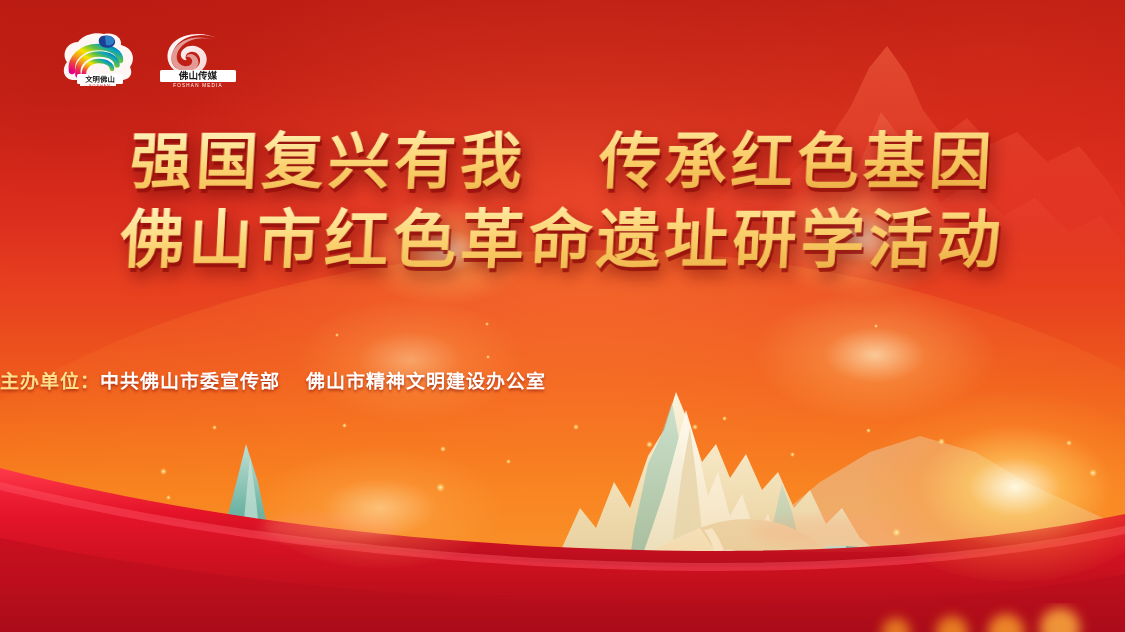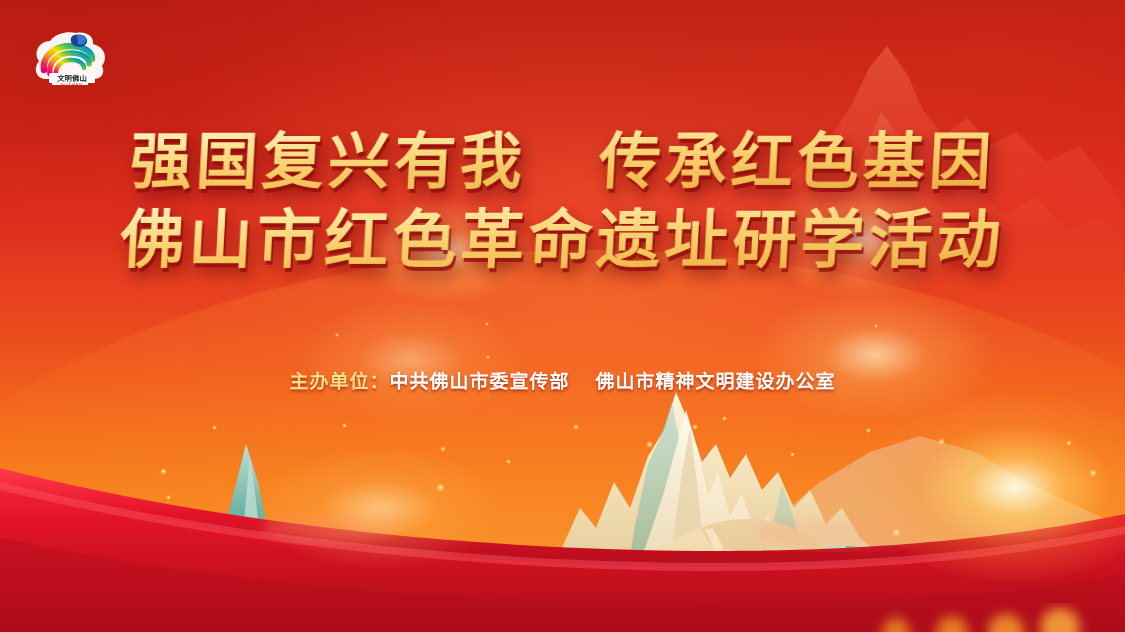--- a/index.html
+++ b/index.html
@@ -41,21 +41,21 @@
     position:absolute;left:-260px;top:250px;width:1700px;height:900px;
     border-radius:50% 50% 0 0 / 60% 60% 0 0;
     background:radial-gradient(ellipse at 50% 0%, rgba(255,140,50,.38) 0%, rgba(255,140,50,.12) 45%, rgba(255,140,50,0) 70%);
     pointer-events:none;
   }
 
   
   .ghost-mtn{position:absolute;right:0;top:40px;width:470px;height:250px;opacity:.55;pointer-events:none;}
 
   
-  .logos{position:absolute;left:32px;top:30px;display:flex;align-items:center;gap:18px;}
+  .logos{position:absolute;left:60px;top:30px;display:flex;align-items:center;gap:18px;}
   .logo-wenming{width:78px;height:58px;position:relative;}
   .logo-media{width:84px;height:60px;position:relative;}
 
   
   .campaign-tag{
     position:absolute;right:40px;top:43px;
     font-size:17px;font-weight:bold;letter-spacing:1.6px;
     color:#ffd86b;
     text-shadow:0 1px 2px rgba(120,0,0,.65);
     white-space:nowrap;
@@ -84,21 +84,21 @@
     background:radial-gradient(ellipse at 50% 50%,rgba(255,248,205,.85) 0%,rgba(255,205,110,.35) 28%,rgba(255,170,70,0) 70%);}
   .flare-b{left:760px;top:178px;width:200px;height:120px;
     background:radial-gradient(ellipse at 50% 50%,rgba(255,250,215,.80) 0%,rgba(255,210,120,.32) 30%,rgba(255,170,70,0) 72%);}
   .flare-c{left:755px;top:290px;width:240px;height:130px;
     background:radial-gradient(ellipse at 50% 50%,rgba(255,245,200,.70) 0%,rgba(255,200,110,.28) 30%,rgba(255,160,60,0) 72%);}
   .flare-d{left:300px;top:300px;width:220px;height:120px;
     background:radial-gradient(ellipse at 50% 50%,rgba(255,240,190,.45) 0%,rgba(255,190,100,.18) 34%,rgba(255,160,60,0) 74%);}
 
   
   .organiser{
-    position:absolute;left:0;right:0;top:366px;text-align:center;
+    position:absolute;left:0;right:0;top:366px;text-align:left;
     font-size:19px;font-weight:bold;letter-spacing:1px;white-space:nowrap;
     text-shadow:0 2px 3px rgba(130,12,8,.6);
   }
   .organiser .lbl{color:#ffe08a;}
   .organiser .val{color:#ffffff;}
   .organiser .sp{display:inline-block;width:26px;}
 
   
   .landscape{position:absolute;left:0;right:0;bottom:0;height:300px;pointer-events:none;}
 
@@ -165,20 +165,41 @@
 
         <path d="M42,5 C50,3 56,7 55,12 C54,16 48,18 43,16 C38,14 37,7 42,5 Z" fill="#1b3f93"></path>
         <path d="M45,5 C51,4 55,7 54,11 C53,14 49,15 46,14 Z" fill="#2f7dc4"></path>
 
         <rect x="17" y="43" width="46" height="10" rx="1.5" fill="#ffffff"></rect>
         <text x="40" y="50.6" font-family="'Liberation Sans',sans-serif" font-size="7.4" font-weight="bold" fill="#1a1a1a" text-anchor="middle">文明佛山</text>
         <text x="40" y="56" font-family="'Liberation Sans',sans-serif" font-size="3.7" letter-spacing="1" fill="#c9302c" text-anchor="middle">FOSHAN</text>
       </svg>
     </div>
 
+    <div class="logo-media">
+      <svg viewBox="0 0 84 60" width="84" height="60">
+        <defs>
+          <linearGradient id="mg" x1="0" y1="0" x2="1" y2="1">
+            <stop offset="0%" stop-color="#ffffff"></stop>
+            <stop offset="40%" stop-color="#fdeaea"></stop>
+            <stop offset="100%" stop-color="#f3cfcf"></stop>
+          </linearGradient>
+        </defs>
+
+        <path d="M63,9 C49,2 29,4 20,16 C11,28 16,40 28,41 C38,42 45,36 44,29 C43,23 37,20 32,23 C29,25 29,29 31,30
+                 C27,31 24,27 25,23 C27,17 35,14 42,17 C50,20 53,29 49,36 C44,45 31,48 21,42 C10,36 8,21 18,12
+                 C28,3 47,1 63,9 Z" fill="url(#mg)"></path>
+        <path d="M60,11 C48,6 33,8 25,17 C18,25 20,34 28,36 C33,37 37,34 36,30 C35,27 32,26 30,27
+                 C31,24 35,23 38,25 C43,28 44,34 40,38 C35,43 26,43 20,38 C13,32 14,21 23,14 C33,6 48,6 60,11 Z" fill="#ffffff" opacity=".55"></path>
+
+        <rect x="4" y="40" width="76" height="12" rx="1.5" fill="#ffffff"></rect>
+        <text x="42" y="49.2" font-family="'Liberation Serif',serif" font-size="9.6" font-weight="bold" fill="#1a1a1a" text-anchor="middle">佛山传媒</text>
+        <text x="42" y="57.2" font-family="'Liberation Sans',sans-serif" font-size="4.6" letter-spacing="1.2" fill="#ffffff" text-anchor="middle">FOSHAN  MEDIA</text>
+      </svg>
+    </div>
   </div>
 
 
   <div class="flare flare-a"></div>
   <div class="flare flare-b"></div>
   <div class="flare flare-c"></div>
   <div class="flare flare-d"></div>
 
   <div class="title-wrap">
     <div class="title-line l1">

